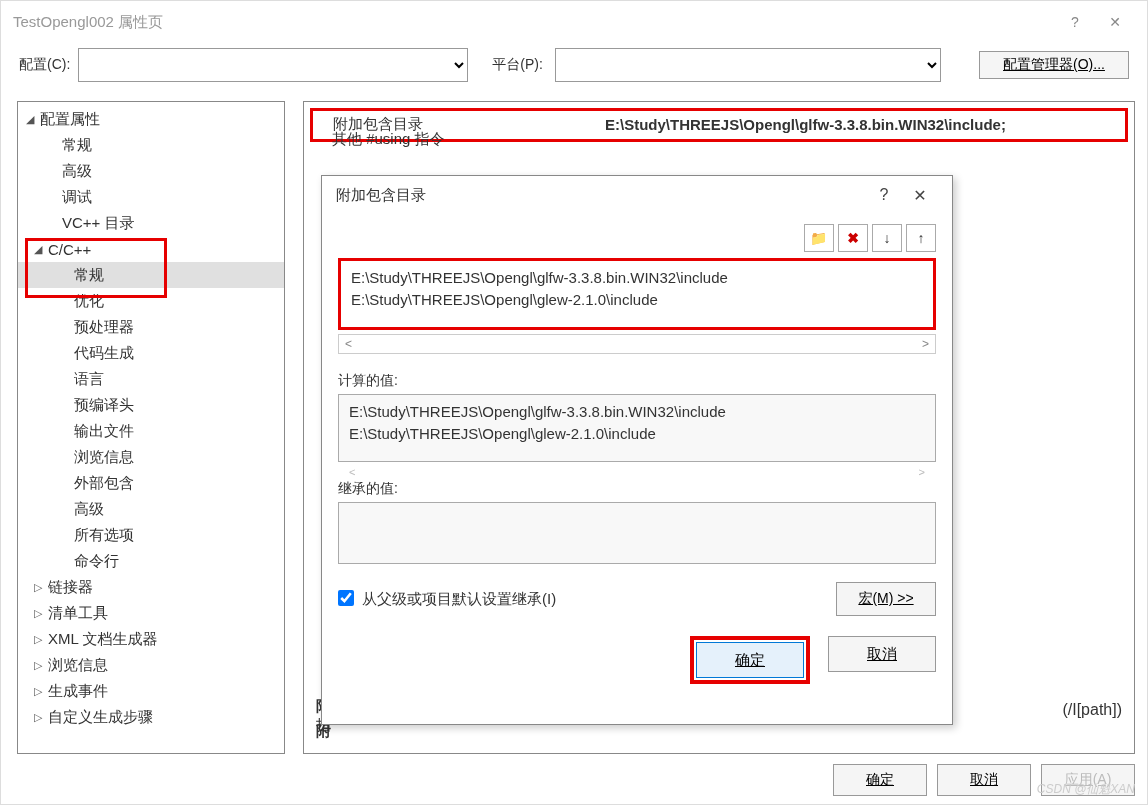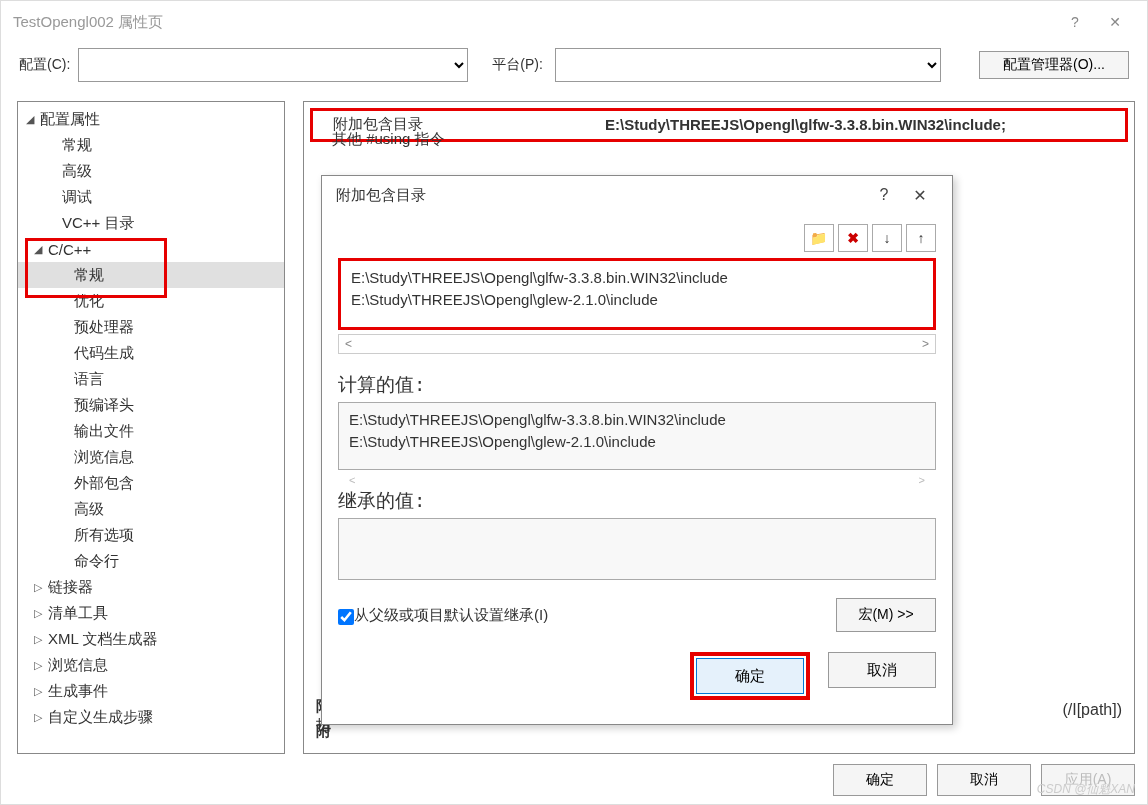--- a/index.html
+++ b/index.html
@@ -50,20 +50,21 @@
     .sel-config { width: 390px; }
     .sel-platform { width: 386px; margin-left: 4px; }
     .btn {
       height: 28px;
       border: 1px solid #999;
       background: #f5f5f5;
       padding: 0 14px;
       font-size: 14px;
       font-family: inherit;
       cursor: pointer;
+      text-decoration: underline;
     }
     .main-body {
       display: flex;
       position: absolute;
       top: 100px; left: 16px; right: 12px; bottom: 50px;
     }
     .tree-panel {
       width: 268px;
       border: 1px solid #888;
       background: #fff;
@@ -173,38 +174,38 @@
       border: 1px solid #ccc;
       height: 20px;
       display: flex;
       align-items: center;
       justify-content: space-between;
       padding: 0 6px;
       color: #888;
       font-size: 12px;
       margin-bottom: 18px;
     }
-    .section-label { font-size: 19px; margin-bottom: 4px; font-family: Liberation Mono, monospace; }
+    .section-label { font-size: 14px; margin-bottom: 4px; }
     .readonly-box {
       border: 1px solid #aaa;
       background: #f8f8f8;
       padding: 6px 10px;
       font-size: 15px;
       line-height: 22px;
     }
     .readonly-box.calc { height: 68px; }
     .readonly-box.inherit { height: 62px; margin-bottom: 18px; }
     .readonly-box .mini-scroll { display: flex; justify-content: space-between; color: #bbb; font-size: 11px; margin-top: 16px; }
     .inherit-row {
       display: flex;
       align-items: center;
       justify-content: space-between;
       margin-top: 18px;
     }
-    .checkbox-wrap { display: flex; align-items: flex-end; gap: 0; font-size: 15px; }
+    .checkbox-wrap { display: flex; align-items: flex-start; gap: 8px; font-size: 15px; }
     .checkbox-wrap input { width: 16px; height: 16px; }
     .macro-btn { width: 100px; height: 34px; }
     .dlg-buttons {
       display: flex;
       gap: 12px;
       justify-content: flex-end;
       margin-top: 20px;
     }
     .dlg-buttons .btn { width: 108px; height: 36px; font-size: 15px; }
     .btn-ok-hl { border: 4px solid #e60000; padding: 2px; margin-right: 6px; }

